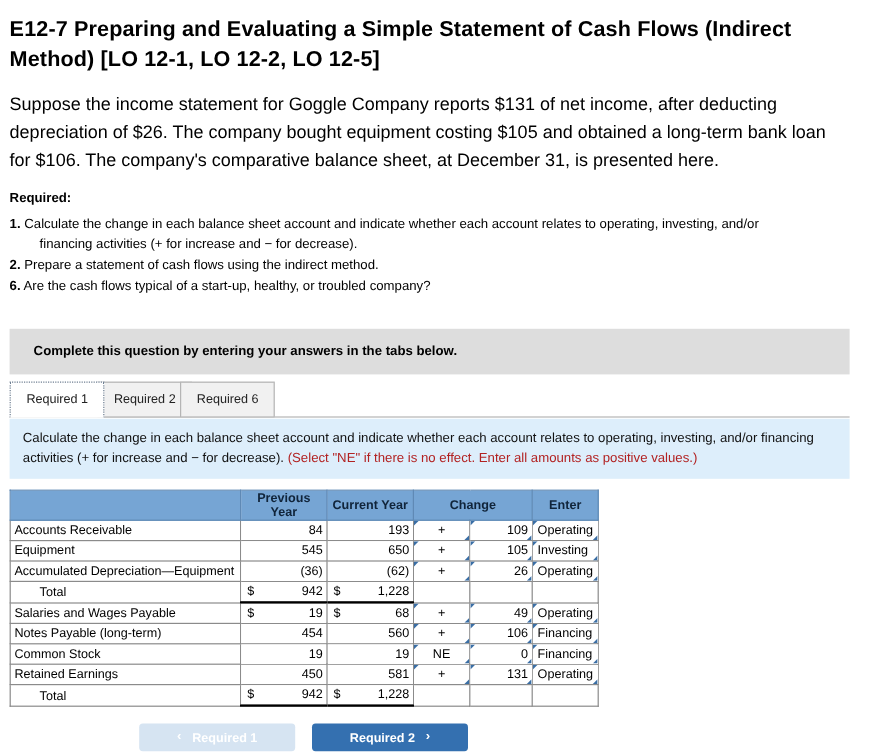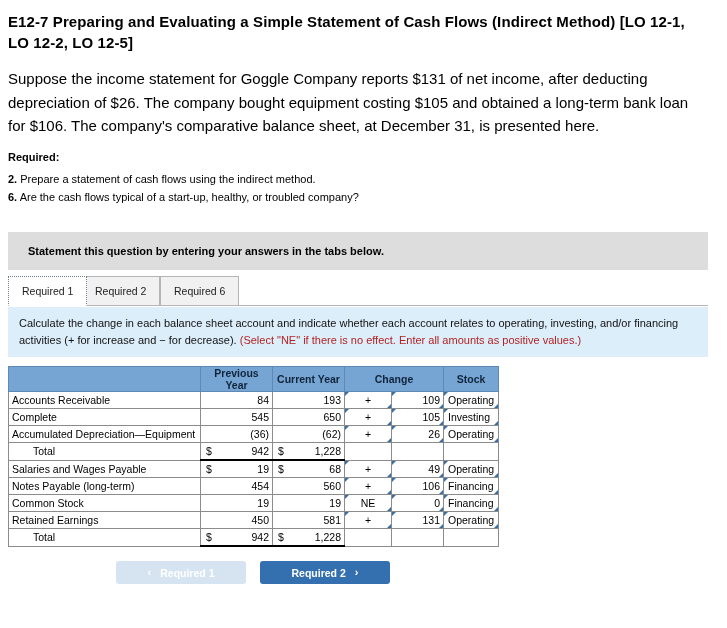--- a/index.html
+++ b/index.html
@@ -18,21 +18,21 @@
   }
 
   .page {
     padding: 12px 10px 0 8px;
     box-sizing: border-box;
     width: 727px;
   }
 
   
   .title {
-    font-size: 15px;
+    font-size: 18px;
     font-weight: bold;
     line-height: 1.38;
     letter-spacing: .1px;
     margin: 0 0 14px 0;
     padding-right: 20px;
   }
 
   
   .intro {
     font-size: 15px;
@@ -256,37 +256,38 @@
 
 <div class="page">
 
   <h1 class="title">E12-7 Preparing and Evaluating a Simple Statement of Cash Flows (Indirect Method) [LO 12-1, LO 12-2, LO 12-5]</h1>
 
   <p class="intro">Suppose the income statement for Goggle Company reports $131 of net income, after deducting depreciation of $26. The company bought equipment costing $105 and obtained a long-term bank loan for $106. The company's comparative balance sheet, at December 31, is presented here.</p>
 
   <div class="required-head">Required:</div>
 
   <ol class="req-list" id="req-list">
+      <li><span class="num">1.</span> <span>Calculate the change in each balance sheet account and indicate whether each account relates to operating, investing, and/or</span><span class="cont">financing activities (+ for increase and − for decrease).</span></li>
       <li><span class="num">2.</span> <span>Prepare a statement of cash flows using the indirect method.</span></li>
       <li><span class="num">6.</span> <span>Are the cash flows typical of a start-up, healthy, or troubled company?</span></li>
     </ol>
 
   <div class="gray-banner">
-    <span>Statement this question by entering your answers in the tabs below.</span>
+    <span>Complete this question by entering your answers in the tabs below.</span>
   </div>
 
   <div class="tabstrip" id="tab-strip">
     <div class="tab-underline"></div>
   <div class="tab active" style="left: 0px;">
         <span>Required 1</span>
       </div>
       <div class="tab" style="left: 73px;">
         <span>Required 2</span>
       </div>
-      <div class="tab" style="left: 152px;">
+      <div class="tab" style="left: 142px;">
         <span>Required 6</span>
       </div>
     </div>
 
   <div class="info-panel">
     <p><span>Calculate the change in each balance sheet account and indicate whether each account relates to operating, investing, and/or financing activities (+ for increase and − for decrease). </span><span class="hint">(Select "NE" if there is no effect. Enter all amounts as positive values.)</span></p>
   </div>
 
   <div class="tablewrap">
     <table class="bs">
@@ -297,34 +298,34 @@
         <col style="width:47px">
         <col style="width:52px">
         <col style="width:55px">
       </colgroup>
       <thead>
         <tr>
           <th></th>
           <th>Previous Year</th>
           <th>Current Year</th>
           <th colspan="2">Change</th>
-          <th>Stock</th>
+          <th>Enter</th>
         </tr>
       </thead>
       <tbody id="bs-body">
           <tr>
             <td class="label">Accounts Receivable</td>
             <td class="money"><span>84</span></td>
             <td class="money"><span>193</span></td>
             <td class="inp center">+</td>
             <td class="inp right">109</td>
             <td class="inp left">Operating</td>
           </tr>
           <tr>
-            <td class="label">Complete</td>
+            <td class="label">Equipment</td>
             <td class="money"><span>545</span></td>
             <td class="money"><span>650</span></td>
             <td class="inp center">+</td>
             <td class="inp right">105</td>
             <td class="inp left">Investing</td>
           </tr>
           <tr>
             <td class="label">Accumulated Depreciation—Equipment</td>
             <td class="money"><span>(36)</span></td>
             <td class="money"><span>(62)</span></td>

